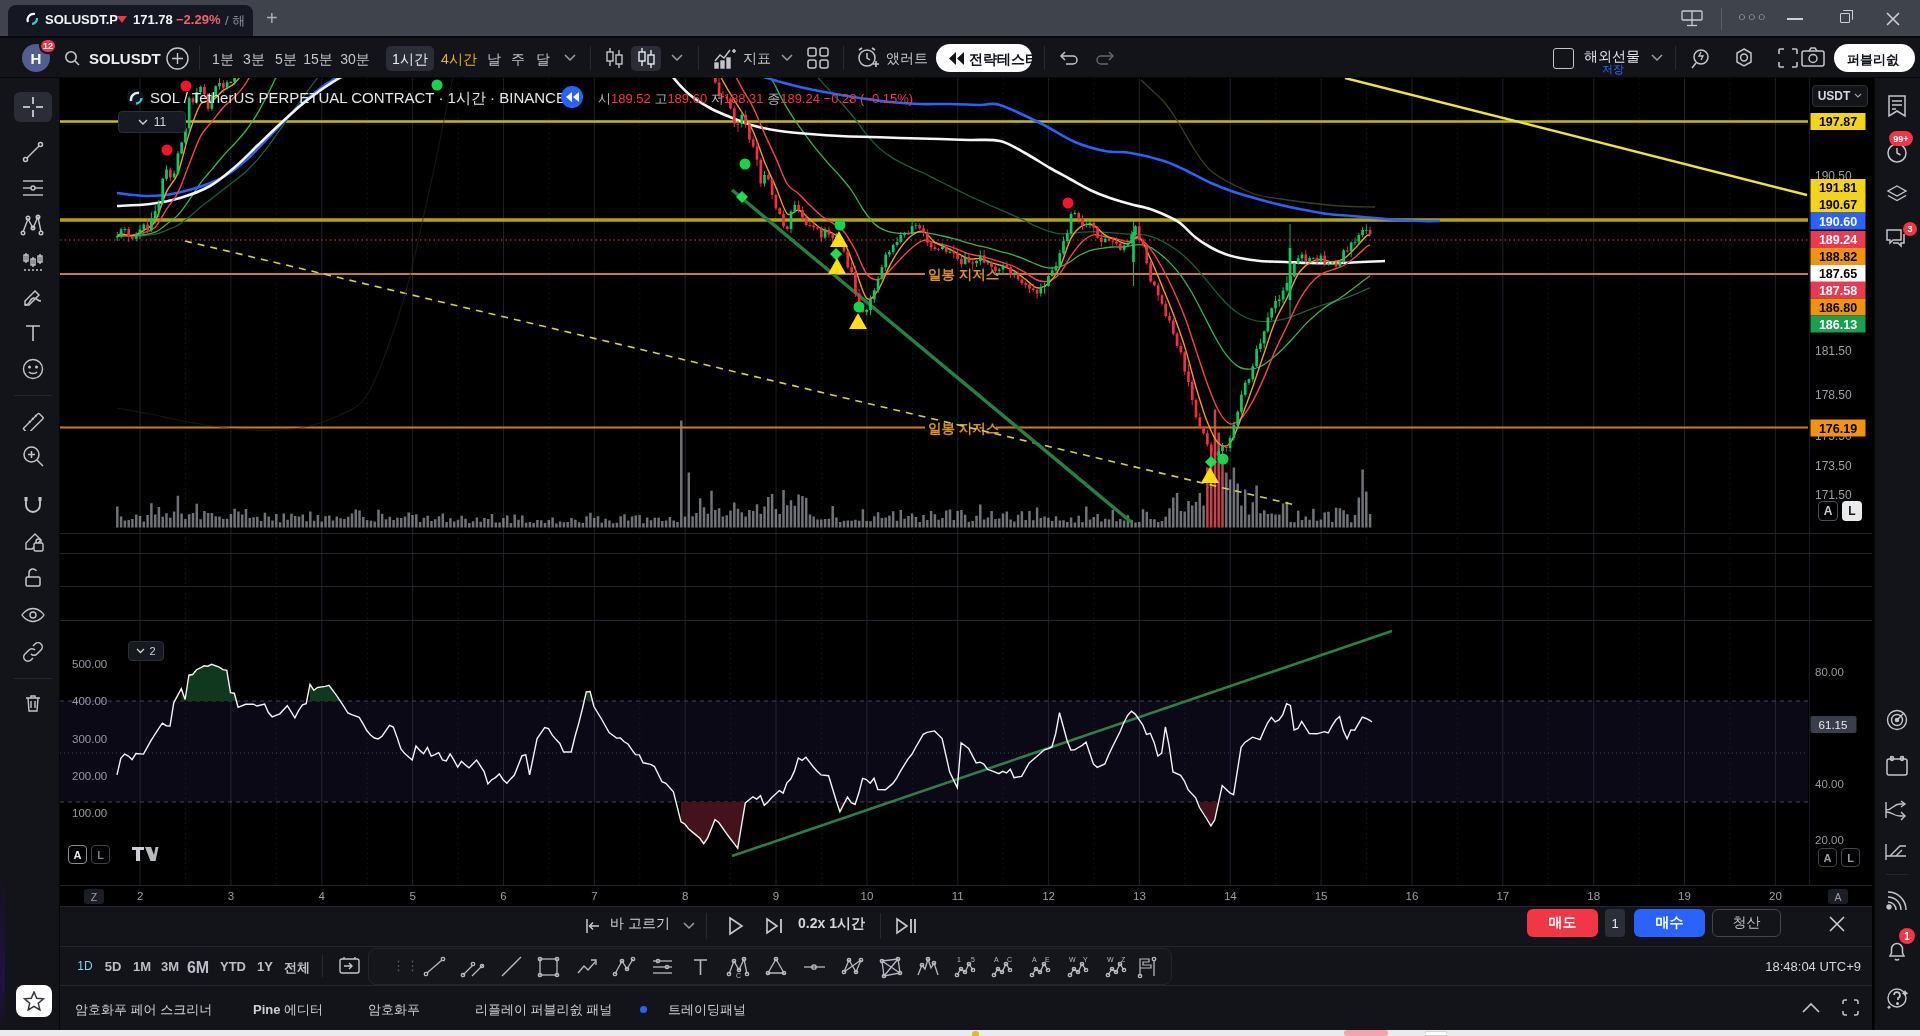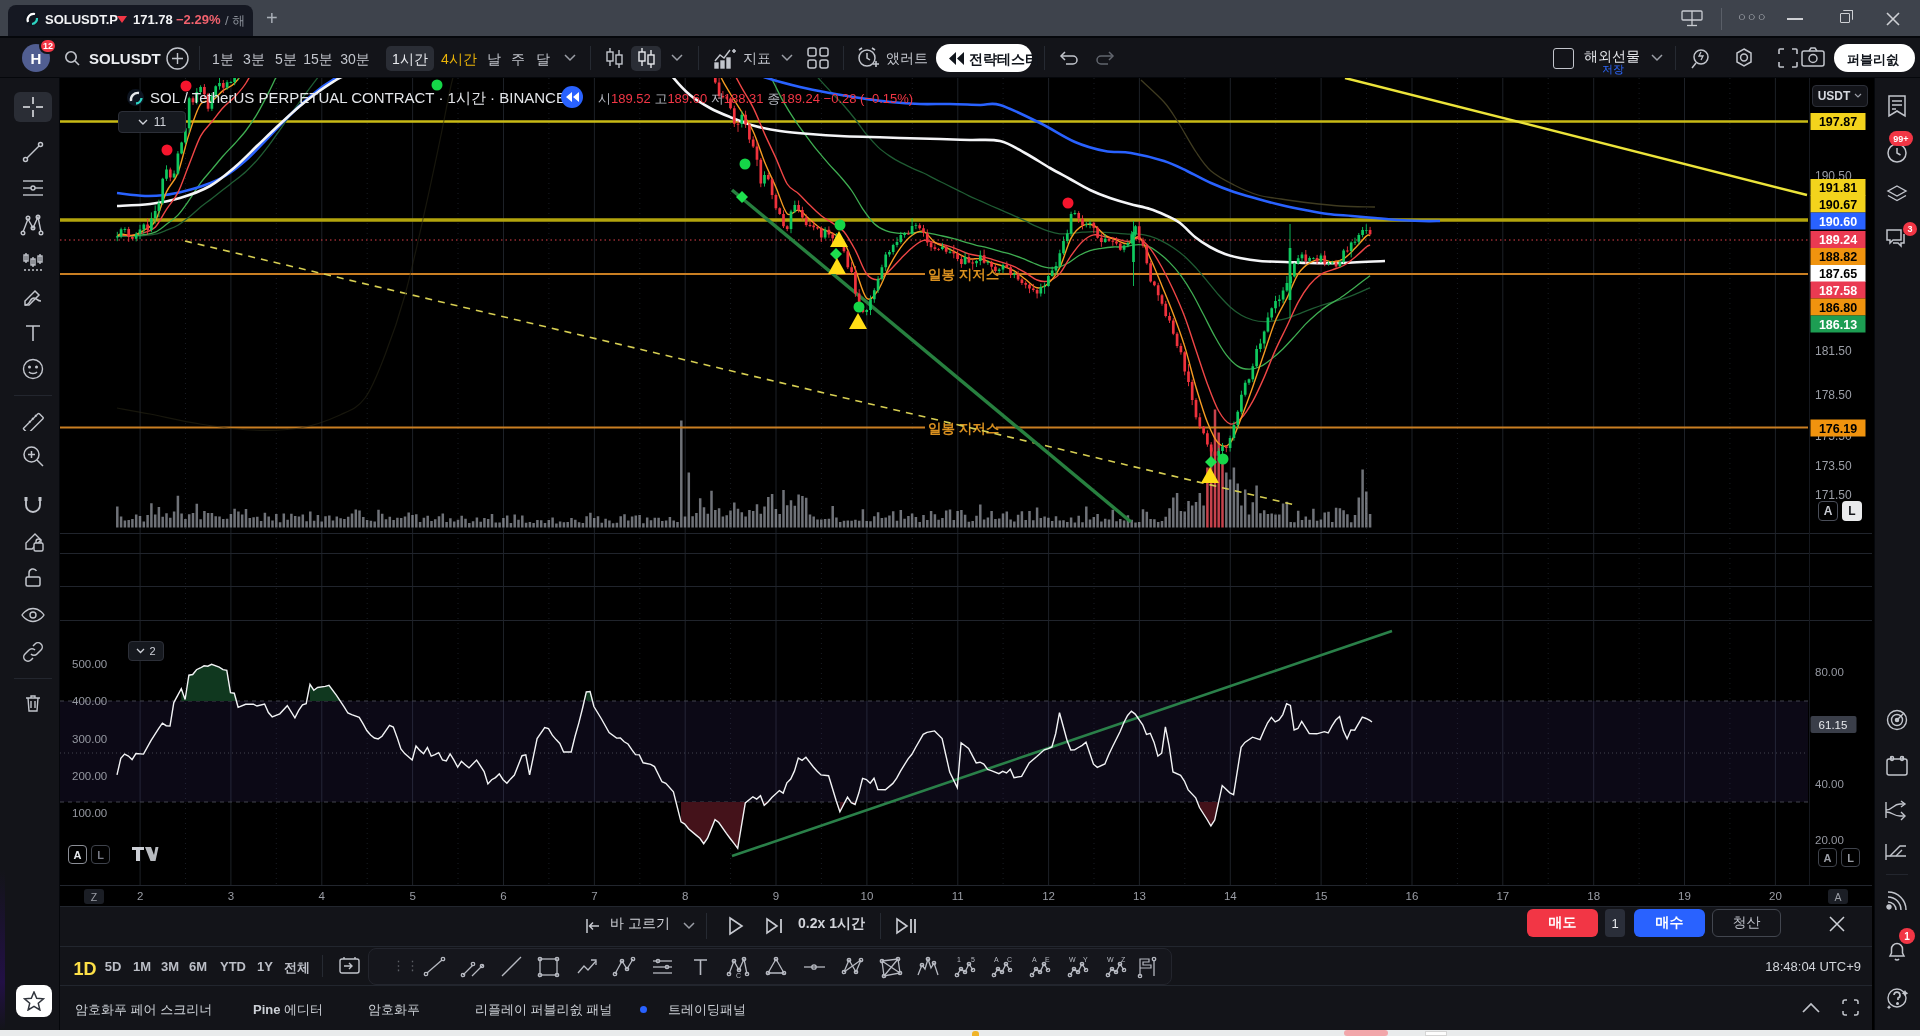--- a/index.html
+++ b/index.html
@@ -634,25 +634,25 @@
 <div class="abs" style="left:1527px;top:909px;width:71px;height:28px;background:#f23645;border-radius:6px;color:#fff;font-size:14px;font-weight:bold;display:flex;align-items:center;justify-content:center">매도</div>
 <div class="abs" style="left:1605px;top:909px;width:20px;height:28px;background:#2a2e39;border-radius:4px;color:#e8eaee;font-size:13px;display:flex;align-items:center;justify-content:center">1</div>
 <div class="abs" style="left:1634px;top:909px;width:71px;height:28px;background:#2962ff;border-radius:6px;color:#fff;font-size:14px;font-weight:bold;display:flex;align-items:center;justify-content:center">매수</div>
 <div class="abs" style="left:1712px;top:909px;width:69px;height:28px;border:1px solid #42464f;border-radius:6px;color:#b9bcc4;font-size:14px;display:flex;align-items:center;justify-content:center">청산</div>
 <div class="ic" style="left:1826px;top:913px;width:22px;height:22px">
     <svg width="16" height="16">
       <path d="M1 1l14 14M15 1L1 15" stroke="#cfd2d8" stroke-width="1.5"></path>
     </svg>
   </div>
 <div class="abs" style="left:60px;top:947px;width:1812px;height:39px;background:#131419;border-bottom:1px solid #22262e"></div>
-<div class="txt" style="left:85px;top:959px;font-size:18px;font-weight:bold;color:#fde047;transform:translateX(-50%)">1D</div>
+<div class="txt" style="left:85px;top:959px;font-size:12px;font-weight:normal;color:#7dd3fc;transform:translateX(-50%)">1D</div>
 <div class="txt" style="left:113px;top:959px;font-size:13px;font-weight:bold;color:#bcbfc7;transform:translateX(-50%)">5D</div>
 <div class="txt" style="left:142px;top:959px;font-size:13px;font-weight:bold;color:#bcbfc7;transform:translateX(-50%)">1M</div>
 <div class="txt" style="left:170px;top:959px;font-size:13px;font-weight:bold;color:#bcbfc7;transform:translateX(-50%)">3M</div>
-<div class="txt" style="left:198px;top:959px;font-size:13px;font-weight:bold;color:#bcbfc7;transform:translateX(-50%)">6M</div>
+<div class="txt" style="left:198px;top:959px;font-size:16px;font-weight:bold;color:#bcbfc7;transform:translateX(-50%)">6M</div>
 <div class="txt" style="left:233px;top:959px;font-size:13px;font-weight:bold;color:#bcbfc7;transform:translateX(-50%)">YTD</div>
 <div class="txt" style="left:265px;top:959px;font-size:13px;font-weight:bold;color:#bcbfc7;transform:translateX(-50%)">1Y</div>
 <div class="txt" style="left:297px;top:959px;font-size:13px;font-weight:bold;color:#bcbfc7;transform:translateX(-50%)">전체</div>
 <div class="sep" style="left:322px;top:955px;height:22px"></div>
 <div class="ic" style="left:337px;top:955px;width:24px;height:22px">
     <svg width="21" height="20" stroke="#c2c5cc" stroke-width="1.4" fill="none">
       <rect x="1" y="3" width="19" height="14" rx="2"></rect>
       <path d="M5 3V1M16 3V1"></path>
       <path d="M5 10h8M10 7l3 3-3 3"></path>
     </svg>

